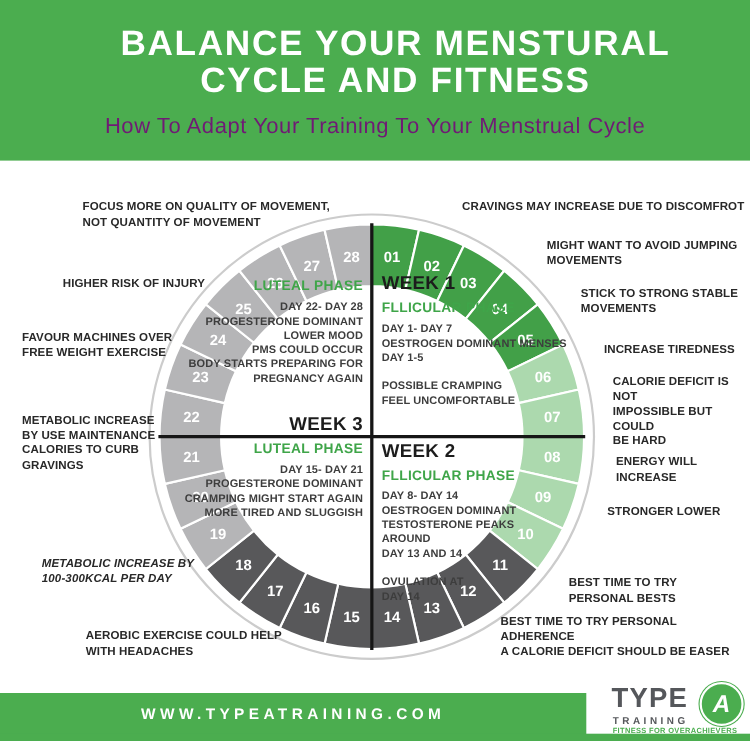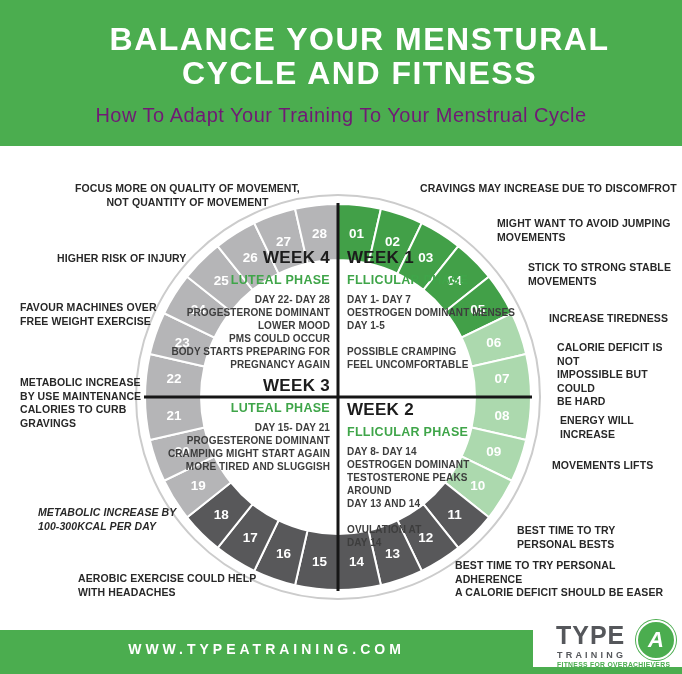--- a/index.html
+++ b/index.html
@@ -147,32 +147,31 @@
     </div>
     <div class="week-panel" style="top: 376px; text-align: right; right: 352px;">
       <div class="wk-title">WEEK 3</div>
       <div class="wk-phase">LUTEAL PHASE</div>
       <div class="wk-lines">DAY 15- DAY 21
 PROGESTERONE DOMINANT
 CRAMPING MIGHT START AGAIN
 MORE TIRED AND SLUGGISH</div>
     </div>
     <div class="week-panel" style="top: 248px; text-align: right; right: 352px;">
-      <div class="wk-title">WEEK 4</div>
       <div class="wk-phase">LUTEAL PHASE</div>
       <div class="wk-lines">DAY 22- DAY 28
 PROGESTERONE DOMINANT
 LOWER MOOD
 PMS COULD OCCUR
 BODY STARTS PREPARING FOR
 PREGNANCY AGAIN</div>
     </div>
   </div>
 <div id="annotations">
-    <div class="annotation" style="left: 75px; top: 182px; text-align: center;">FOCUS MORE ON QUALITY OF MOVEMENT,
+    <div class="annotation" style="left: 75px; top: 182px;">FOCUS MORE ON QUALITY OF MOVEMENT,
 NOT QUANTITY OF MOVEMENT</div>
     <div class="annotation" style="left: 57px; top: 252px;">HIGHER RISK OF INJURY</div>
     <div class="annotation" style="left: 20px; top: 301px;">FAVOUR MACHINES OVER
 FREE WEIGHT EXERCISE</div>
     <div class="annotation" style="left: 20px; top: 376px;">METABOLIC INCREASE
 BY USE MAINTENANCE
 CALORIES TO CURB
 GRAVINGS</div>
     <div class="annotation" style="left: 38px; top: 506px; font-style: italic;">METABOLIC INCREASE BY
 100-300KCAL PER DAY</div>
@@ -181,21 +180,21 @@
     <div class="annotation" style="left: 420px; top: 182px;">CRAVINGS MAY INCREASE DUE TO DISCOMFROT</div>
     <div class="annotation" style="left: 497px; top: 217px;">MIGHT WANT TO AVOID JUMPING
 MOVEMENTS</div>
     <div class="annotation" style="left: 528px; top: 261px;">STICK TO STRONG STABLE
 MOVEMENTS</div>
     <div class="annotation" style="left: 549px; top: 312px;">INCREASE TIREDNESS</div>
     <div class="annotation" style="left: 557px; top: 341px;">CALORIE DEFICIT IS NOT
 IMPOSSIBLE BUT COULD
 BE HARD</div>
     <div class="annotation" style="left: 560px; top: 414px;">ENERGY WILL INCREASE</div>
-    <div class="annotation" style="left: 552px; top: 459px;">MOVEMENTS LIFTS</div>
+    <div class="annotation" style="left: 552px; top: 459px;">STRONGER LOWER</div>
     <div class="annotation" style="left: 517px; top: 524px;">BEST TIME TO TRY
 PERSONAL BESTS</div>
     <div class="annotation" style="left: 455px; top: 559px;">BEST TIME TO TRY PERSONAL ADHERENCE
 A CALORIE DEFICIT SHOULD BE EASER</div>
   </div>
 
 <div class="footer-bar">
   <div class="footer-url">WWW.TYPEATRAINING.COM</div>
 </div>
 <div class="bottom-strip"></div>

